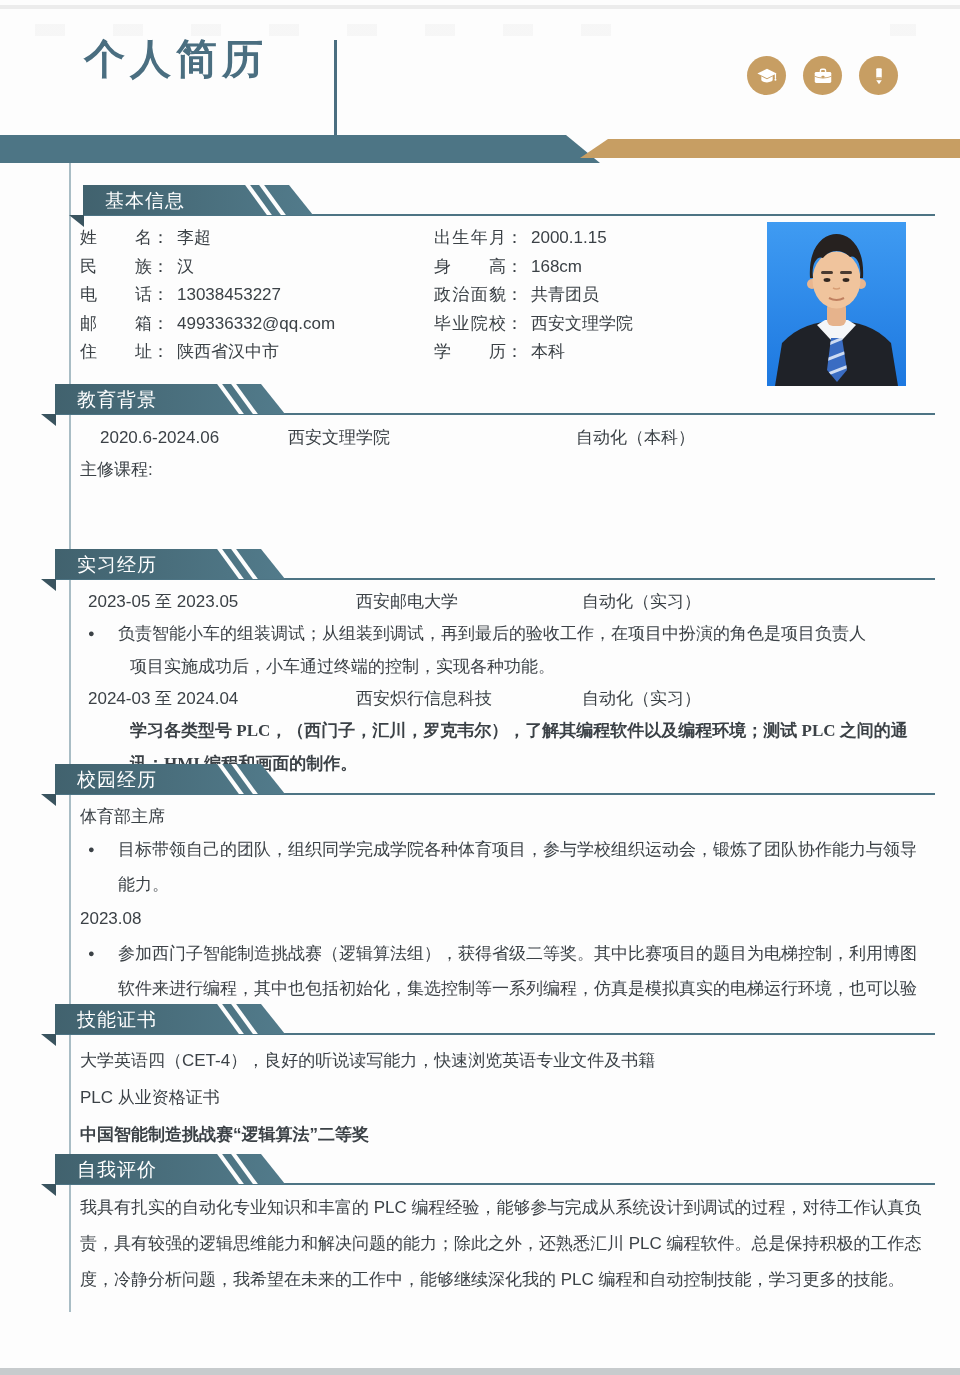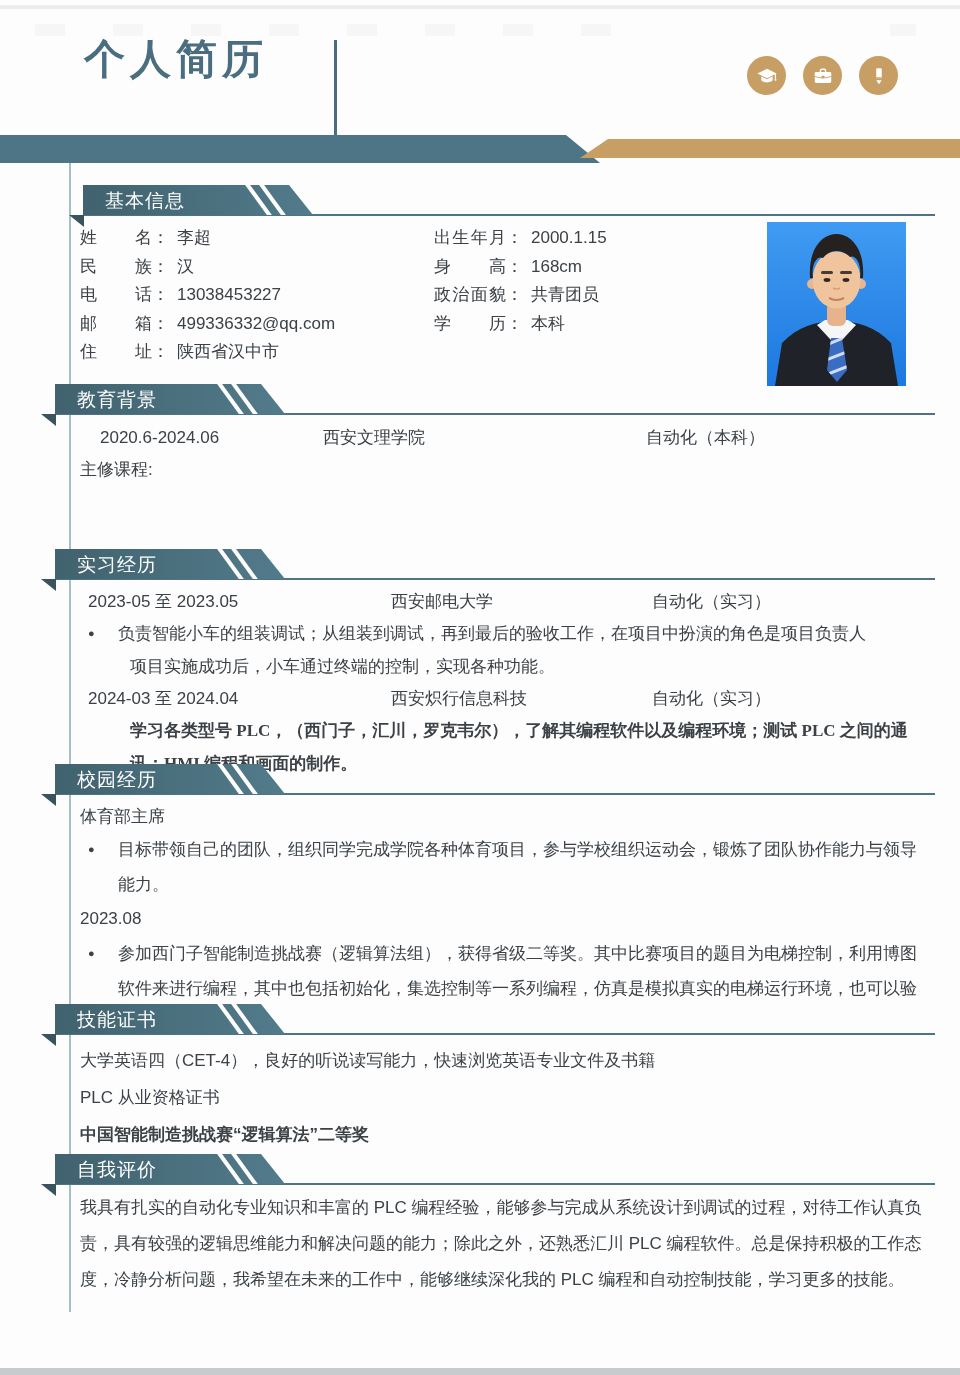--- a/index.html
+++ b/index.html
@@ -55,21 +55,21 @@
 
   
   .content { position:absolute; left:80px; right:36px; font-size:17px; }
   .kv { line-height:28.5px; white-space:nowrap; }
   .kv .k { display:inline-block; width:72px; text-align:justify; text-align-last:justify; color:#3b4146; }
   .kv .colon { margin-right:8px; }
   .col-l { position:absolute; left:80px; top:222px; width:300px; }
   .col-r { position:absolute; left:393px; top:222px; width:340px;margin-left:41px; }
   .photo { position:absolute; left:767px; top:222px; width:139px; height:164px; display:block; }
 
-  .row3 { display:flex; line-height:31px;gap:35px; }
+  .row3 { display:flex; line-height:31px; }
   .edu-row .c1 { width:188px; margin-left:20px; }
   .edu-row .c2 { width:288px; }
   .in-row .c1 { width:268px; margin-left:8px; }
   .in-row .c2 { width:226px; }
   .ca-row .c1 { width:322px; margin-left:8px; }
   .para { line-height:32px; }
   .bullet { display:flex; line-height:33px; }
   .bullet .dot { width:30px; font-size:11px; line-height:33px; margin-left:8px; }
   .bullet .bt { flex:1; }
   .indent { margin-left:50px; }
@@ -136,20 +136,21 @@
     <div class="kv"><span class="k">民族</span><span class="colon">：</span><span class="v">汉</span></div>
     <div class="kv"><span class="k">电话</span><span class="colon">：</span><span class="v">13038453227</span></div>
     <div class="kv"><span class="k">邮箱</span><span class="colon">：</span><span class="v">499336332@qq.com</span></div>
     <div class="kv"><span class="k">住址</span><span class="colon">：</span><span class="v">陕西省汉中市</span></div>
   </div>
 
   <div class="col-r content" style="left:393px;top:224px;">
     <div class="kv"><span class="k">出生年月</span><span class="colon">：</span><span class="v">2000.1.15</span></div>
     <div class="kv"><span class="k">身高</span><span class="colon">：</span><span class="v">168cm</span></div>
     <div class="kv"><span class="k">政治面貌</span><span class="colon">：</span><span class="v">共青团员</span></div>
+    <div class="kv"><span class="k">毕业院校</span><span class="colon">：</span><span class="v">西安文理学院</span></div>
     <div class="kv"><span class="k">学历</span><span class="colon">：</span><span class="v">本科</span></div>
   </div>
 
   <svg class="photo" viewBox="0 0 139 164">
     <defs>
       <linearGradient id="pbg" x1="0" y1="0" x2="0" y2="1">
         <stop offset="0" stop-color="#3f9bf2"></stop>
           <stop offset="1" stop-color="#1d78e0"></stop>
       </linearGradient>
       <clipPath id="tieclip">

